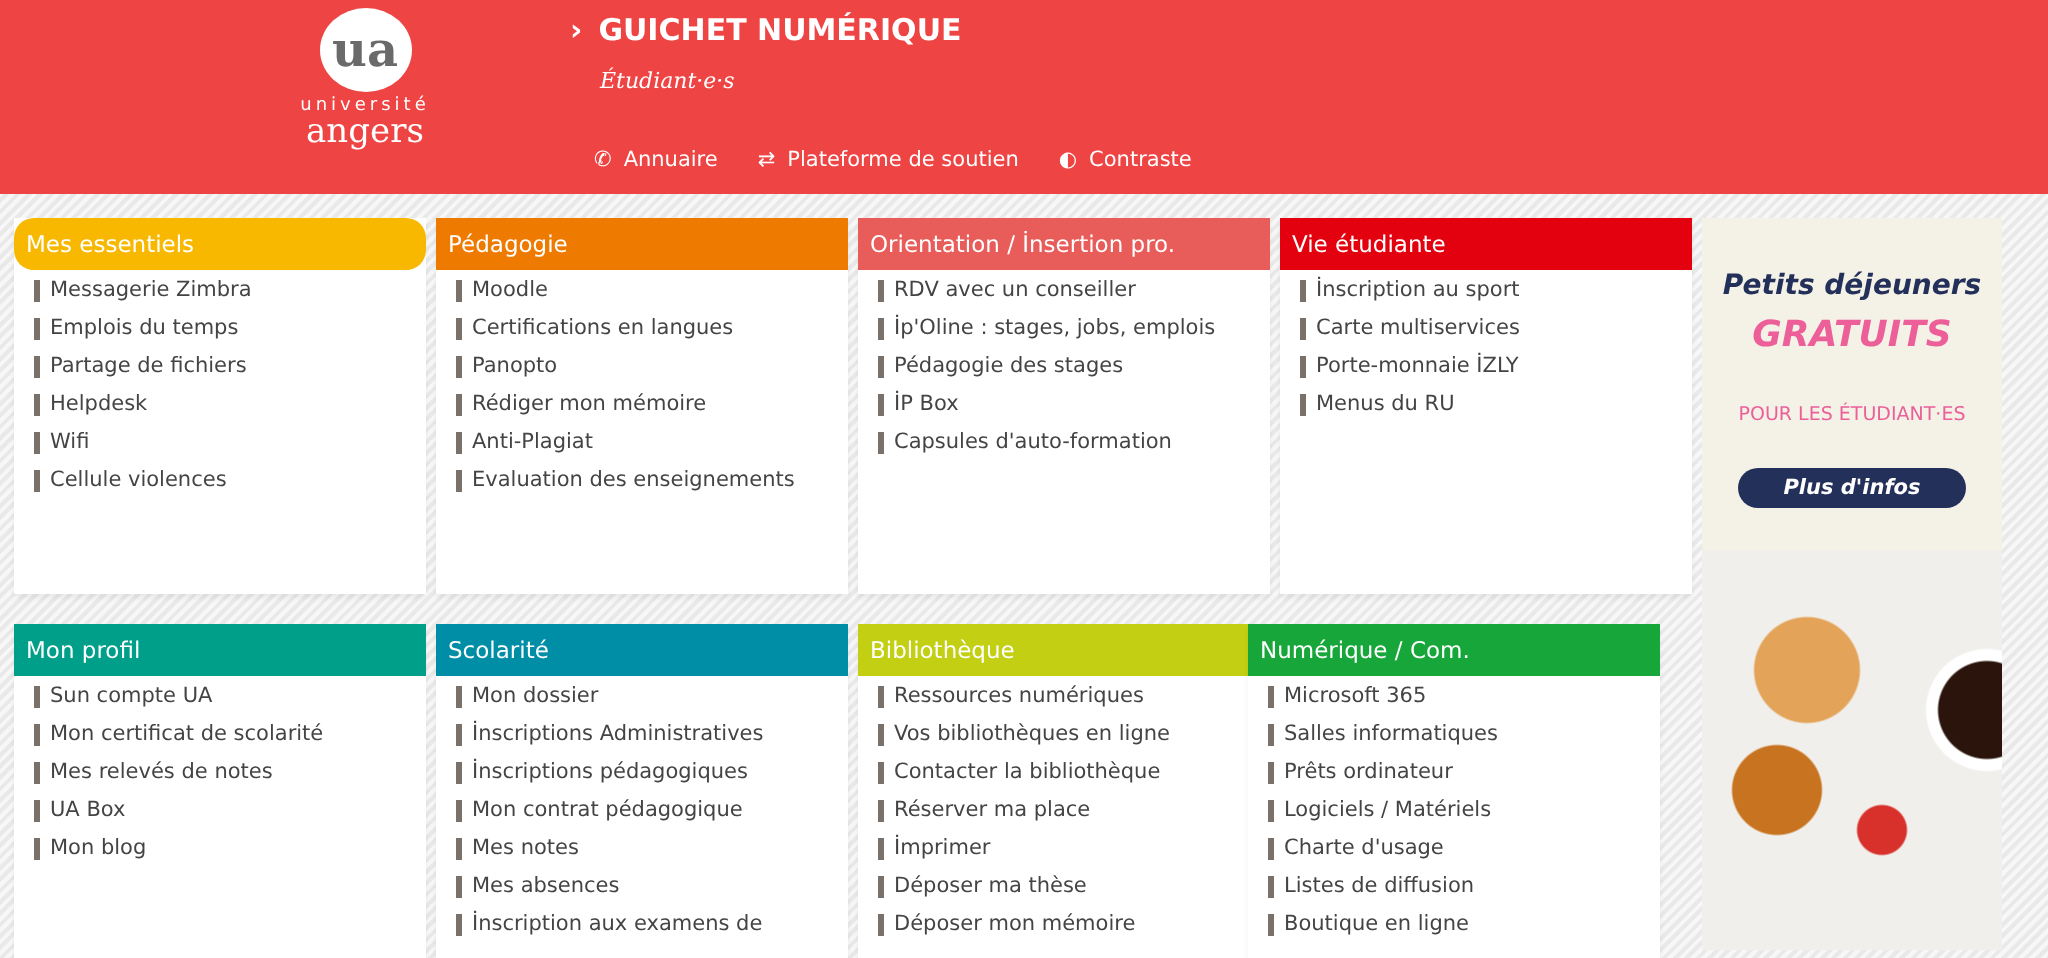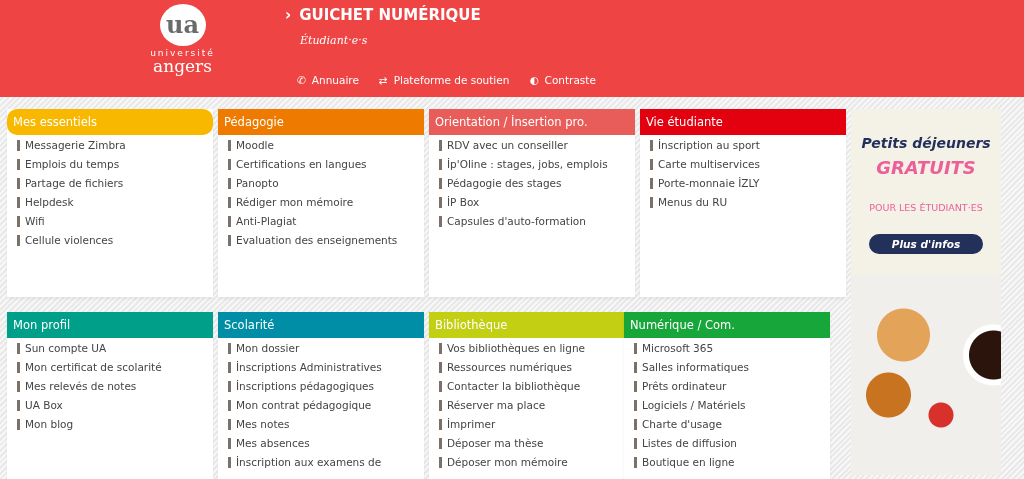--- a/index.html
+++ b/index.html
@@ -105,22 +105,22 @@
         <li>İnscriptions pédagogiques</li>
         <li>Mon contrat pédagogique</li>
         <li>Mes notes</li>
         <li>Mes absences</li>
         <li>İnscription aux examens de</li>
       </ul>
     </div>
     <div class="card" style="left: 429px; top: 312px; height: 167px;">
       <div class="hd" style="background: rgb(194, 207, 19);">Bibliothèque</div>
       <ul>
+        <li>Ressources numériques</li>
         <li>Vos bibliothèques en ligne</li>
-        <li>Ressources numériques</li>
         <li>Contacter la bibliothèque</li>
         <li>Réserver ma place</li>
         <li>İmprimer</li>
         <li>Déposer ma thèse</li>
         <li>Déposer mon mémoire</li>
       </ul>
     </div>
     <div class="card" style="left: 624px; top: 312px; height: 167px;">
       <div class="hd" style="background: rgb(23, 166, 58);">Numérique / Com.</div>
       <ul>

